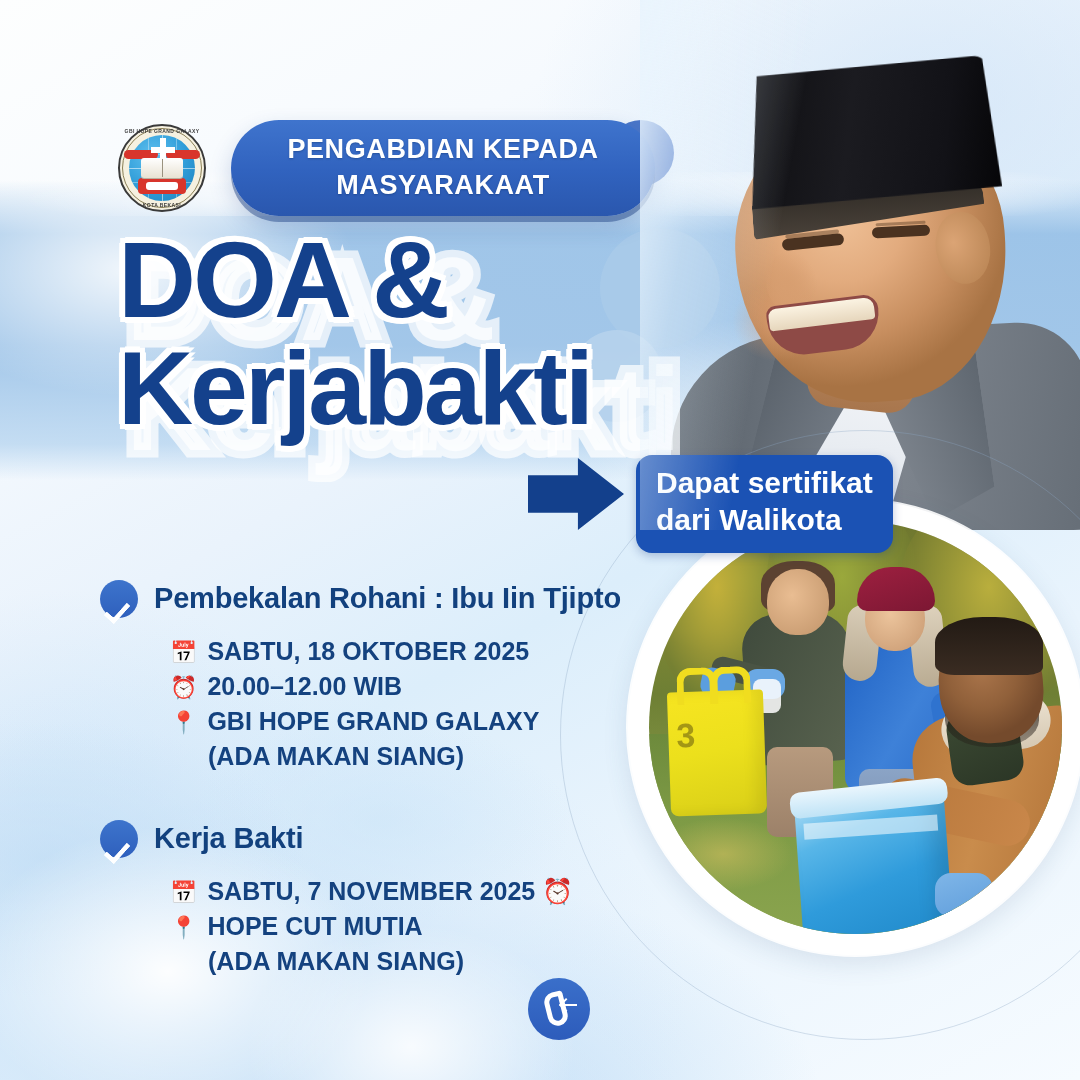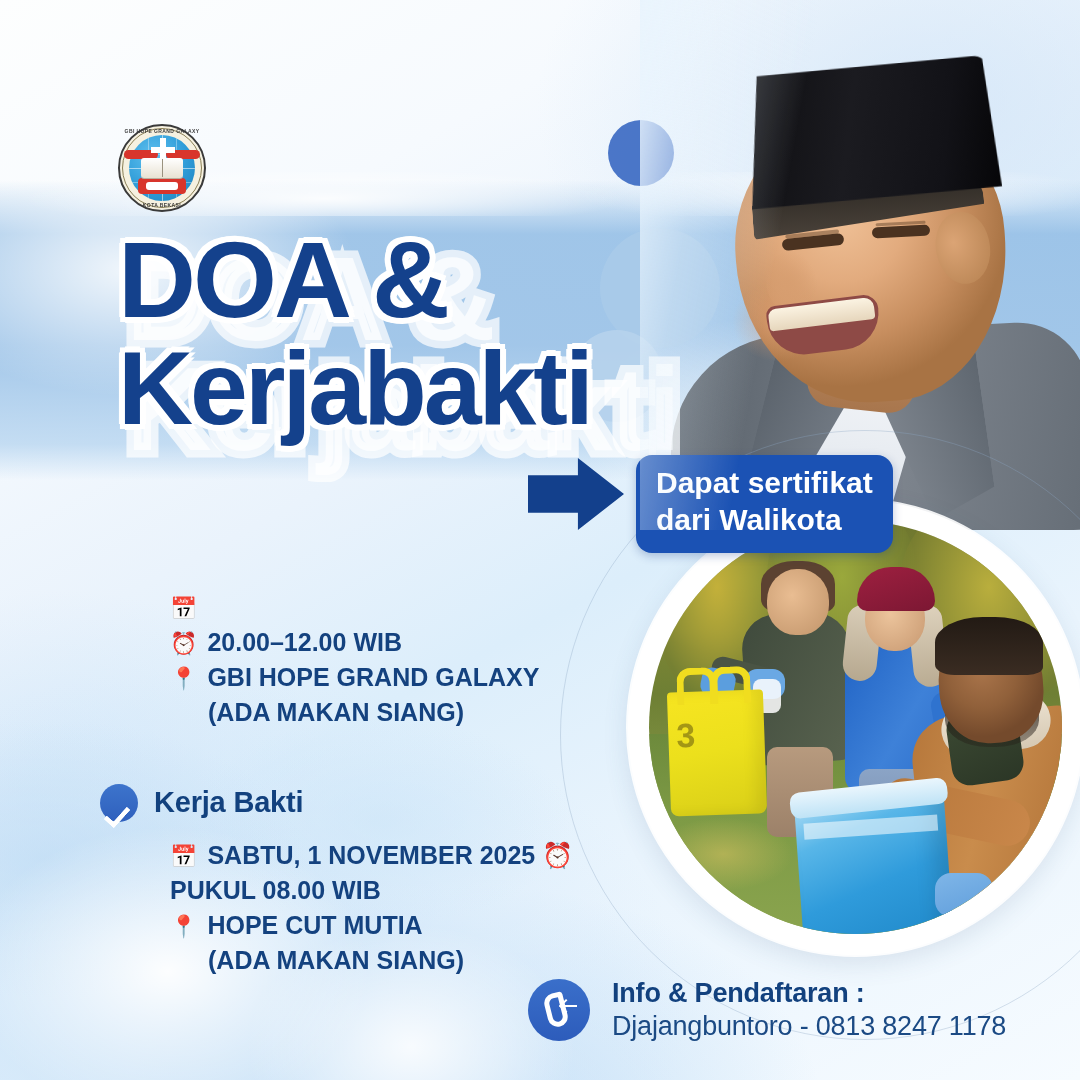--- a/index.html
+++ b/index.html
@@ -329,21 +329,21 @@
   .hl-line.l2 .hl-main{ font-size:104px; }
 
   
   .svc-title{
     position:absolute; left:112px; top:500px;
     font-size:44px; color:#13427f; font-weight:400; letter-spacing:-.5px;
   }
 
   .svc{ position:absolute; left:100px; width:580px; }
   .svc.s1{ top:578px; }
-  .svc.s2{ top:782px; }
+  .svc.s2{ top:818px; }
 
   .svc-head{ display:flex; align-items:flex-start; gap:16px; }
   .check{
     width:38px; height:38px; border-radius:50%; flex:0 0 38px;
     background:linear-gradient(180deg,#3d74cc,#2f60bd);
     position:relative; margin-top:2px;
   }
   .check:before{
     content:""; position:absolute; left:10px; top:18px;
     width:9px; height:20px; border:solid #fff; border-width:0 5px 5px 0;
@@ -489,43 +489,54 @@
     <div class="wing wingR"></div>
     <div class="crossV"></div>
     <div class="crossH"></div>
     <div class="book"></div>
     <div class="base"></div>
     <div class="basew"></div>
     <div class="txt-top">GBI HOPE GRAND GALAXY</div>
     <div class="txt-bot">KOTA BEKASI</div>
   </div>
 
+  <div class="pill">
+    <div class="pill-txt">
+      <div>PENGABDIAN KEPADA</div>
+      <div>MASYARAKAAT</div>
+    </div>
+  </div>
 
   <div class="headline">
     <div class="hl-line l1">
       <div class="hl-ghost">DOA &amp;</div>
       <div class="hl-main">DOA &amp;</div>
     </div>
     <div class="hl-line l2">
       <div class="hl-ghost">Kerjabakti</div>
       <div class="hl-main">Kerjabakti</div>
     </div>
   </div>
 
   <div class="arrow"></div>
   <div class="badge">
     <div>Dapat sertifikat</div>
     <div>dari Walikota</div>
   </div>
 
 
   <div class="svc s1">
+    <div class="svc-head">
+      <span class="check"></span>
+      <span class="svc-name">Pembekalan Rohani : Ibu Iin Tjipto</span>
+    </div>
     <div class="svc-lines">
       <div class="ln noind">
           <span class="em">📅</span>
+          <span>SABTU, 18 OKTOBER 2025</span>
         </div>
       <div class="ln noind">
           <span class="em">⏰</span>
           <span>20.00–12.00 WIB</span>
         </div>
       <div class="ln noind">
           <span class="em">📍</span>
           <span>GBI HOPE GRAND GALAXY</span>
         </div>
       <div class="ln indent">
@@ -535,39 +546,32 @@
   </div>
 
   <div class="svc s2">
     <div class="svc-head">
       <span class="check"></span>
       <span class="svc-name">Kerja Bakti</span>
     </div>
     <div class="svc-lines">
       <div class="ln noind">
           <span class="em">📅</span>
-          <span>SABTU, 1 NOVEMBER 2025 ⏰</span>
-        </div>
-      <div class="ln noind" style="padding-left:0">
-          <span>PUKUL 08.00 WIB</span>
+          <span>SABTU, 7 NOVEMBER 2025 ⏰</span>
         </div>
       <div class="ln noind">
           <span class="em">📍</span>
           <span>HOPE CUT MUTIA</span>
         </div>
       <div class="ln indent">
           <span>(ADA MAKAN SIANG)</span>
         </div>
     </div>
   </div>
 
   <div class="contact">
     <span class="phone-ic">
       <span class="hs"></span>
         <span class="ar"></span>
     </span>
-    <span class="contact-txt">
-      <div class="c1">Info &amp; Pendaftaran :</div>
-      <div class="c2">Djajangbuntoro - 0813 8247 1178</div>
-    </span>
   </div>
 
 </div>
 
 </body></html>

